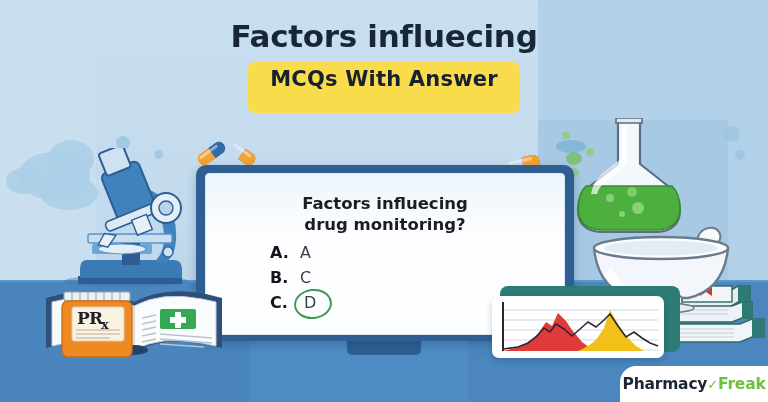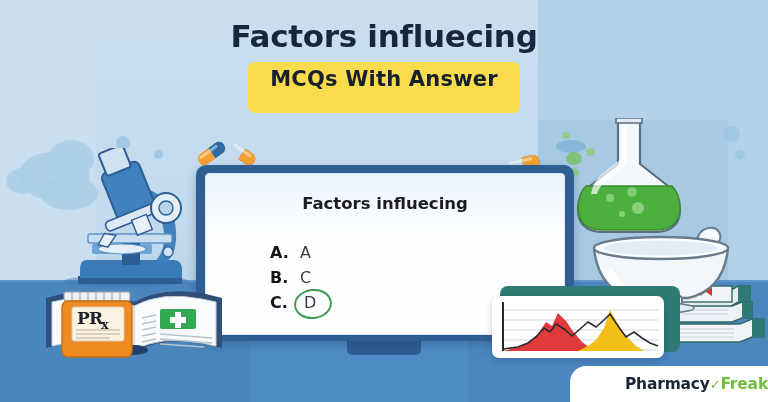--- a/index.html
+++ b/index.html
@@ -91,23 +91,23 @@
   .chartcard{
     position:absolute;left:492px;top:296px;width:172px;height:62px;
     background:#ffffff;border-radius:7px;z-index:30;
     box-shadow:0 3px 6px rgba(20,50,90,.25);
     overflow:hidden;
   }
   .chart-tablet{position:absolute;left:500px;top:286px;width:180px;height:66px;background:#2e7a74;border-radius:8px;z-index:28;}
 
   
   .logo-plate{
-    position:absolute;right:0px;bottom:0px;width:198px;height:36px;
+    position:absolute;right:0px;bottom:0px;width:148px;height:36px;
     background:#ffffff;border-top-left-radius:16px;z-index:50;
-    display:flex;align-items:center;justify-content:flex-end;
+    display:flex;align-items:center;justify-content:center;
   }
   .logo-text{font-size:15.5px;font-weight:bold;font-family:"DejaVu Sans", sans-serif;letter-spacing:-.2px;}
   .logo-a{color:#1c2532;}
   .logo-b{color:#6fbf3e;}
   .logo-leaf{color:#6fbf3e;font-size:13px;}
 </style>
 </head>
 <body>
 
 <div id="stage">
@@ -233,20 +233,21 @@
           <line x1="6" y1="13" x2="36" y2="13"></line>
       </g>
     </svg>
   </div>
 
   <div class="board">
     <div class="board-inner">
       <div class="board-sheen"></div>
       <div class="q-text">
         <div>Factors influecing</div>
+        <div>drug monitoring?</div>
       </div>
       <div class="options">
         <div class="opt">
           <span class="opt-key">A.</span>
           <span class="opt-val">A</span>
         </div>
         <div class="opt">
           <span class="opt-key">B.</span>
           <span class="opt-val">C</span>
         </div>

